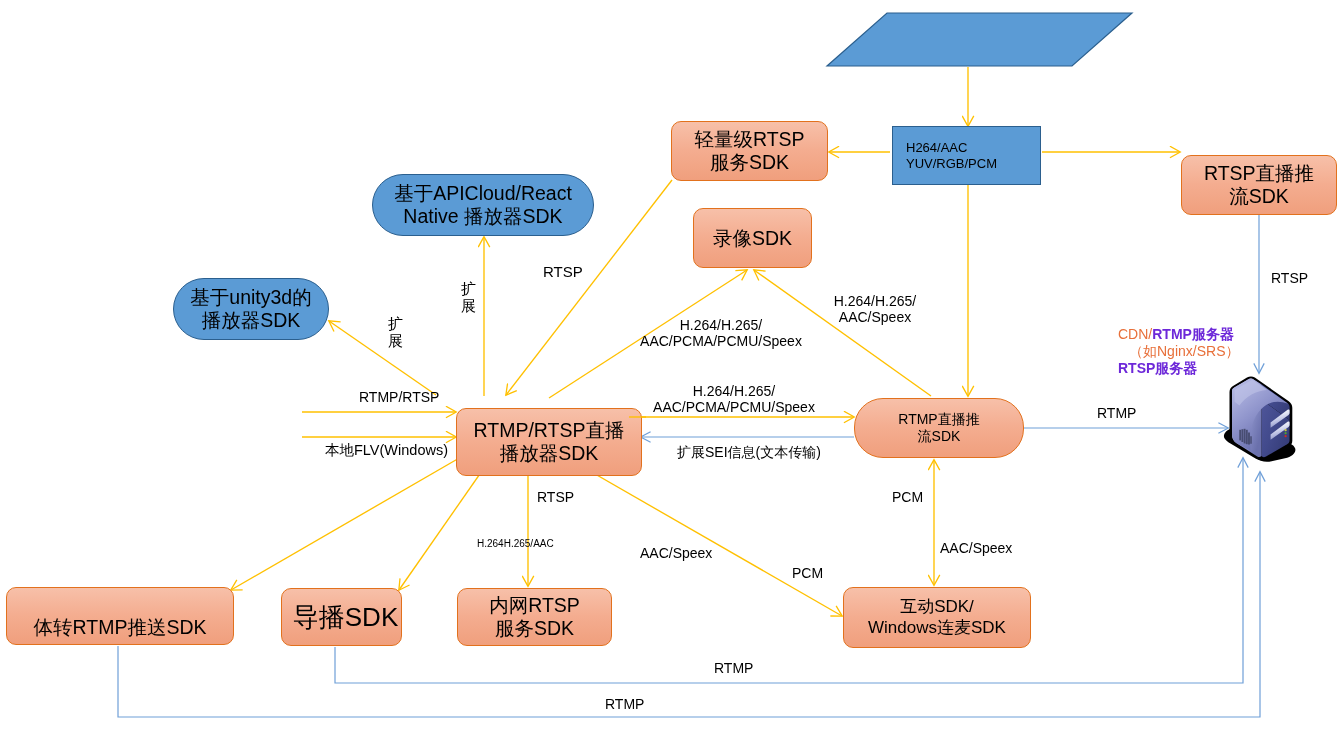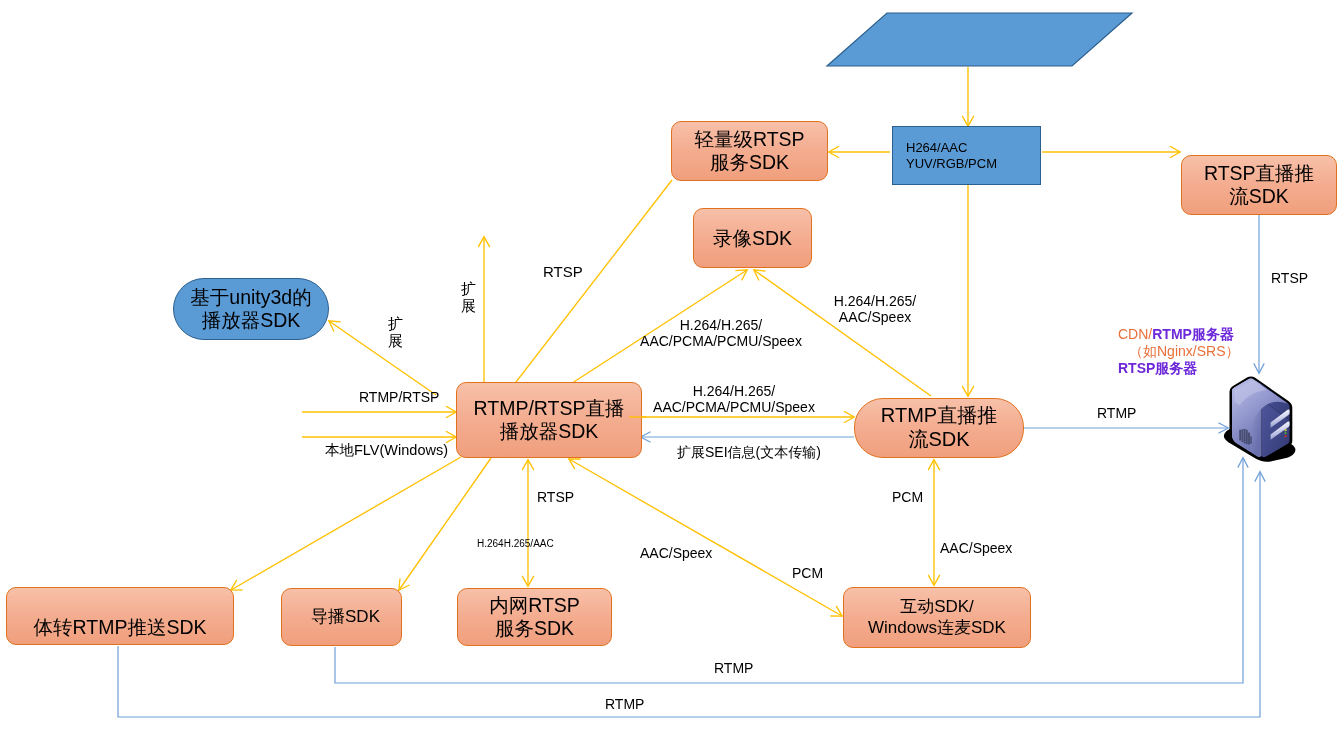--- a/index.html
+++ b/index.html
@@ -97,50 +97,56 @@
     </span>
   </div>
 
   <div class="node orange" style="left:1181px;top:123px;width:156px;height:60px;font-size:19.5px;margin-top:32px;">
     <span class="txt">
       <span>RTSP直播推</span><br>
       <span>流SDK</span>
     </span>
   </div>
 
+  <div class="node bluepill" style="left:372px;top:174px;width:222px;height:62px;border-radius:31px;font-size:19.5px;">
+    <span class="txt">
+      <span>基于APICloud/React</span><br>
+      <span>Native 播放器SDK</span>
+    </span>
+  </div>
 
   <div class="node bluepill" style="left:173px;top:278px;width:156px;height:62px;border-radius:31px;font-size:19.5px;">
     <span class="txt">
       <span>基于unity3d的</span><br>
       <span>播放器SDK</span>
     </span>
   </div>
 
-  <div class="node orange" style="left:456px;top:382px;width:186px;height:76px;font-size:19.5px;">
+  <div class="node orange" style="left:456px;top:408px;width:186px;height:68px;font-size:19.5px;">
     <span class="txt">
       <span>RTMP/RTSP直播</span><br>
       <span>播放器SDK</span>
     </span>
   </div>
 
-  <div class="node orange" style="left:854px;top:398px;width:170px;height:60px;font-size:20px;border-radius:29px;">
+  <div class="node orange" style="left:854px;top:398px;width:170px;height:60px;font-size:14px;border-radius:29px;">
     <span class="txt">
       <span>RTMP直播推</span><br>
       <span>流SDK</span>
     </span>
   </div>
 
   <div class="node orange" style="left:6px;top:587px;width:228px;height:58px;font-size:19.5px;">
     <span class="txt">
       <br>
       <span>体转RTMP推送SDK</span>
     </span>
   </div>
 
-  <div class="node orange" style="left:281px;top:588px;width:121px;height:58px;font-size:17px;padding-left:8px;">
+  <div class="node orange" style="left:281px;top:588px;width:121px;height:58px;font-size:26px;padding-left:8px;">
     <span class="txt">导播SDK</span>
   </div>
 
   <div class="node orange" style="left:457px;top:588px;width:155px;height:58px;font-size:19.5px;">
     <span class="txt">
       <span>内网RTSP</span><br>
       <span>服务SDK</span>
     </span>
   </div>
 

